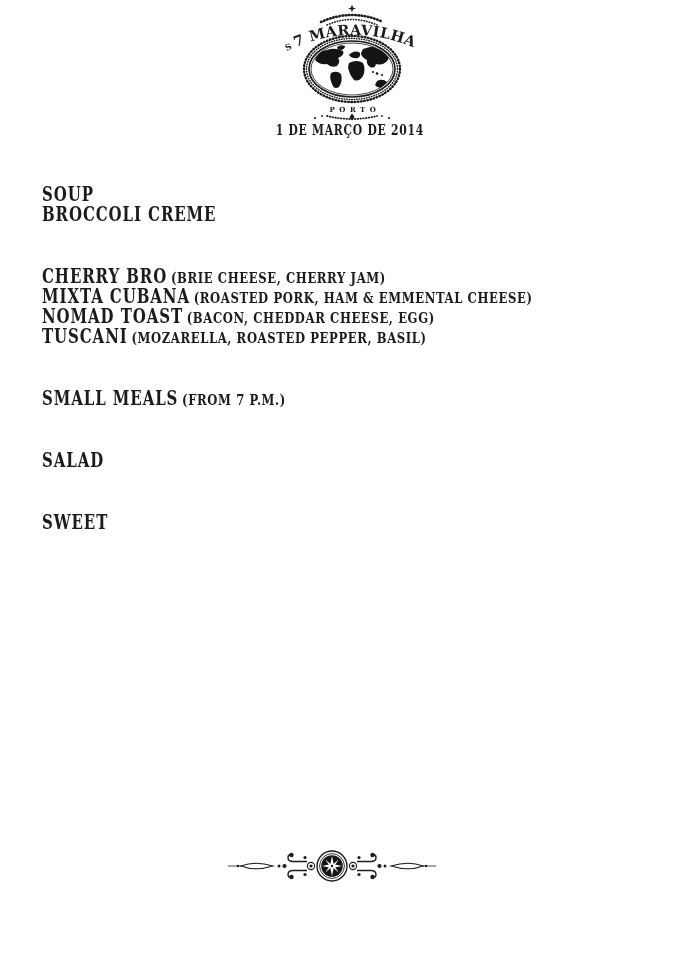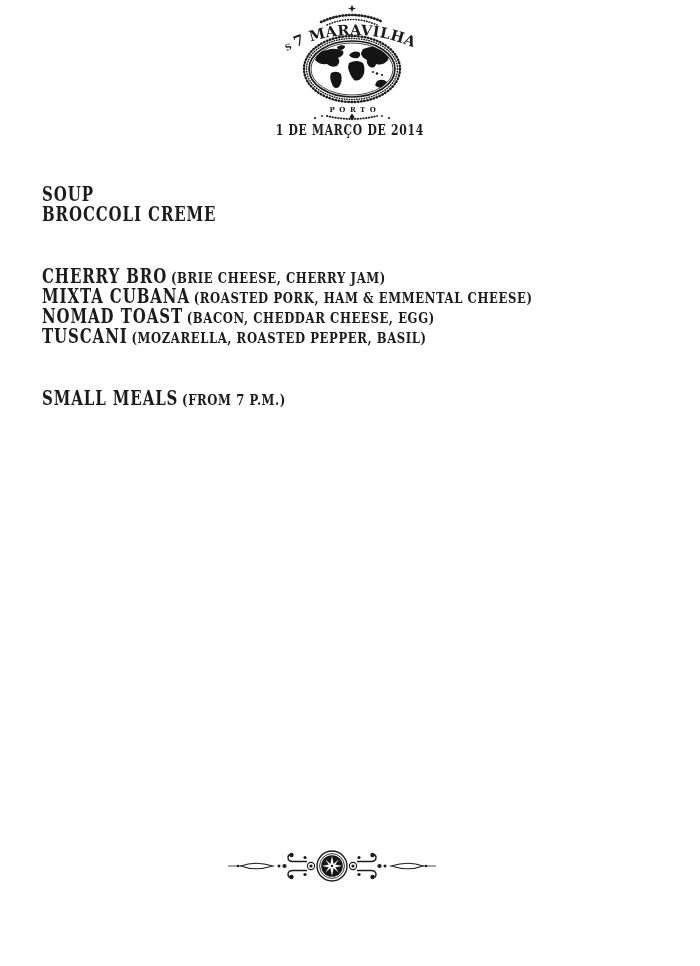--- a/index.html
+++ b/index.html
@@ -109,23 +109,25 @@
       <div class="line"><span class="cond"><span class="t-main">MIXTA CUBANA</span><span class="t-desc">(ROASTED PORK, HAM &amp; EMMENTAL CHEESE)</span></span></div>
       <div class="line"><span class="cond"><span class="t-main">NOMAD TOAST</span><span class="t-desc">(BACON, CHEDDAR CHEESE, EGG)</span></span></div>
       <div class="line"><span class="cond"><span class="t-main">TUSCANI</span><span class="t-desc">(MOZARELLA, ROASTED PEPPER, BASIL)</span></span></div>
     </div>
 
     <div class="section">
       <div class="line"><span class="cond"><span class="t-main">SMALL MEALS</span><span class="t-desc">(FROM 7 P.M.)</span></span></div>
     </div>
 
     <div class="section">
+      <div class="line"><span class="cond"><span class="t-main">SALAD</span></span></div>
     </div>
 
     <div class="section">
+      <div class="line"><span class="cond"><span class="t-main">SWEET</span></span></div>
     </div>
 
   </div>
 
   <svg class="divider-svg" width="210" height="44" viewBox="0 0 210 44">
     <g stroke="#1b1b1b" fill="#1b1b1b">
       <line x1="1" y1="22" x2="40" y2="22" stroke-width="0.8"></line>
       <path d="M14,22 Q28,16.5 46,22 Q28,27.5 14,22 Z" fill="#ffffff" stroke-width="1.2"></path>
       <circle cx="11" cy="22" r="1.2" stroke="none"></circle>
       <circle cx="52" cy="22" r="1.5" stroke="none"></circle>

